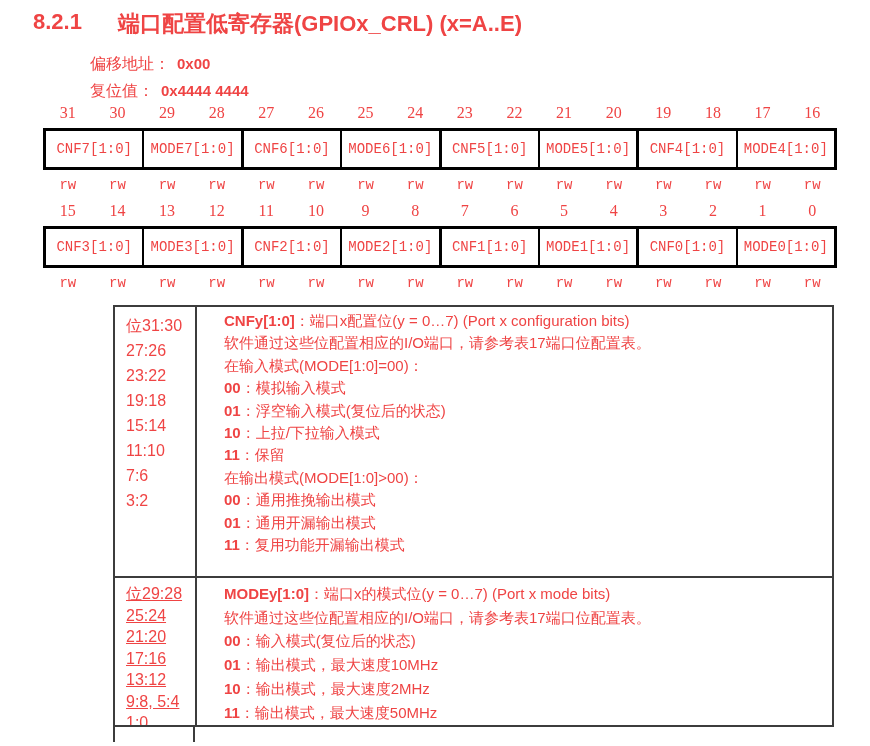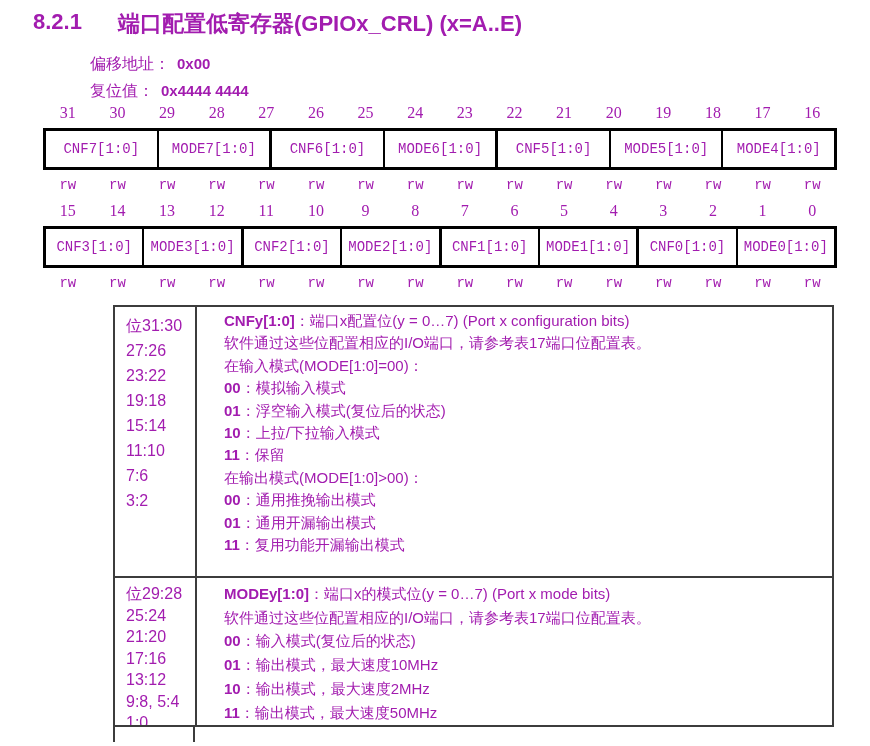--- a/index.html
+++ b/index.html
@@ -1,17 +1,17 @@
 <!DOCTYPE html>
 <html><head>
 <meta charset="utf-8">
 <style>
   html,body{margin:0;padding:0;background:#fff;}
   .page{position:relative;width:870px;height:746px;background:#ffffff;overflow:hidden;
-        font-family:"Liberation Sans",sans-serif;color:#a21caf;}
+        font-family:"Liberation Sans",sans-serif;color:#ef4444;}
 
   
   .title-row{position:absolute;left:33px;top:9px;display:flex;
              font-weight:bold;font-size:22px;font-family:"Liberation Sans",sans-serif;}
   .title-row .sec{width:85px;}
 
   
   .meta-line{position:absolute;left:90px;font-size:16px;display:flex;align-items:baseline;}
   .meta-line .lab{font-family:"Liberation Serif",serif;}
   .meta-line .val{font-family:"Liberation Sans",sans-serif;font-weight:bold;font-size:15px;margin-left:7px;}
@@ -37,21 +37,21 @@
   
   .desctable{position:absolute;left:113px;top:305px;width:721px;height:422px;
              border:2px solid #3c3c3c;box-sizing:border-box;background:#fff;}
   .descrow{display:flex;width:100%;box-sizing:border-box;overflow:hidden;}
   .descrow.r1{height:271px;border-bottom:2px solid #3c3c3c;}
   .descrow.r2{height:147px;}
   .bitscol{width:82px;flex:0 0 82px;border-right:2px solid #3c3c3c;box-sizing:border-box;
            padding:6px 0 0 11px;font-size:16px;}
   .descrow.r1 .bitscol .bitline{line-height:25px;}
   .descrow.r2 .bitscol .bitline{line-height:21.5px;}
-  .descrow.r2 .bitscol{padding-top:5px;}
+  .descrow.r2 .bitscol{padding-top:5px;text-decoration:underline;}
   .desccol{flex:1 1 auto;padding:3px 6px 0 27px;font-size:15px;overflow:hidden;}
   .descrow.r1 .desccol .dline{line-height:22.4px;}
   .descrow.r2 .desccol .dline{line-height:23.7px;}
   .descrow.r2 .desccol{padding-top:4px;}
   .dline{white-space:nowrap;}
   .dline .db{font-weight:bold;}
 
   
   .stub{position:absolute;width:2px;height:15px;top:727px;background:#3c3c3c;}
   .stub.s1{left:113px;}
@@ -97,20 +97,21 @@
           <span>17</span>
           <span>16</span>
         </div>
         <div class="fieldrow">
           <div class="fieldcell">CNF7[1:0]</div>
           <div class="fieldcell">MODE7[1:0]</div>
           <div class="fieldcell nib">CNF6[1:0]</div>
           <div class="fieldcell">MODE6[1:0]</div>
           <div class="fieldcell nib">CNF5[1:0]</div>
           <div class="fieldcell">MODE5[1:0]</div>
+          <div class="fieldcell nib">CNF4[1:0]</div>
           <div class="fieldcell">MODE4[1:0]</div>
         </div>
         <div class="accrow">
           <span>rw</span>
           <span>rw</span>
           <span>rw</span>
           <span>rw</span>
           <span>rw</span>
           <span>rw</span>
           <span>rw</span>

